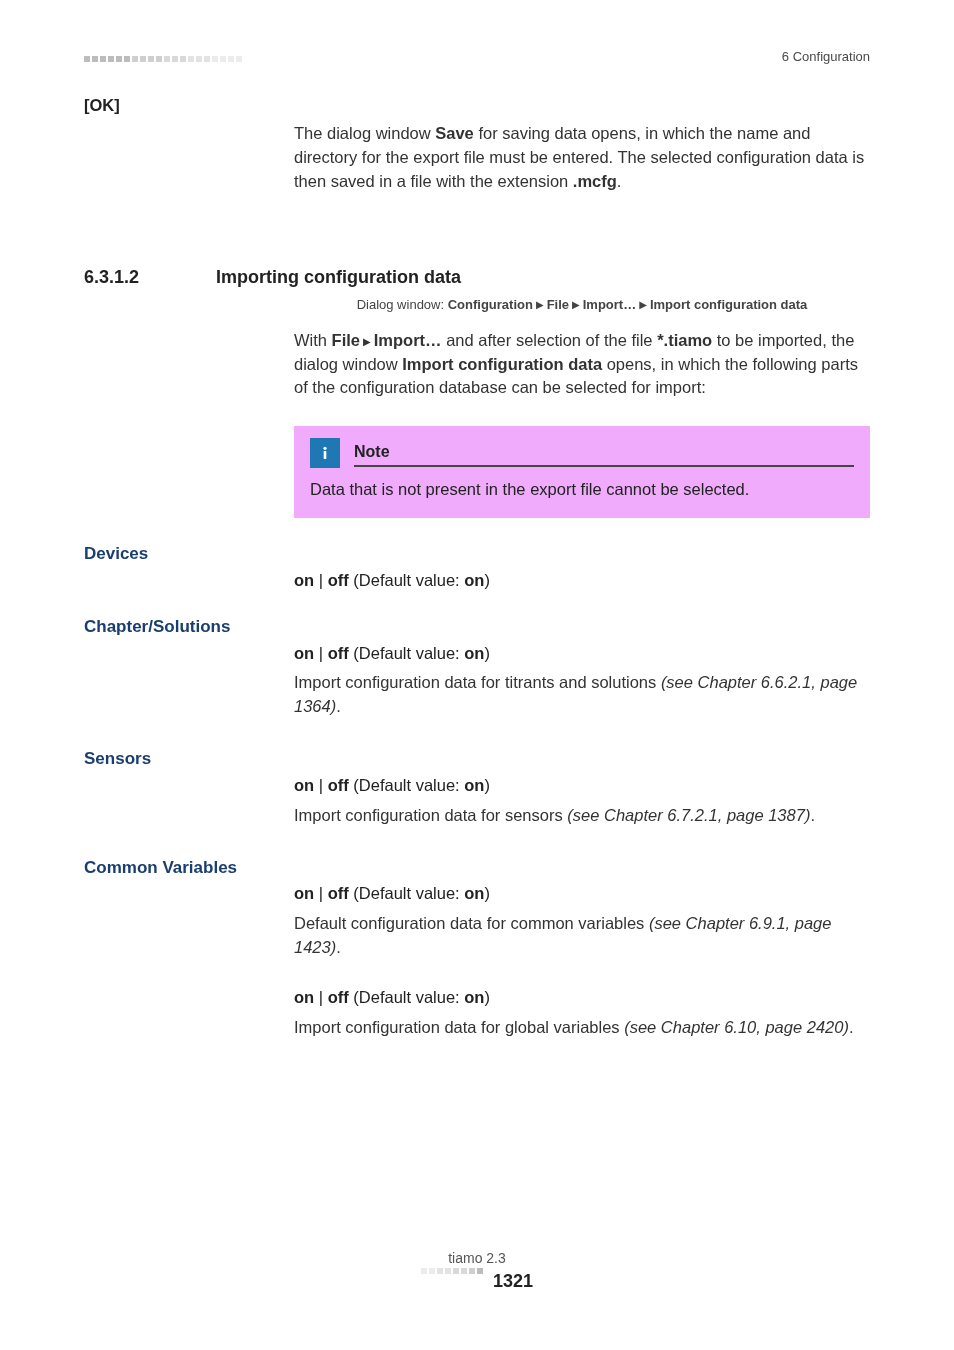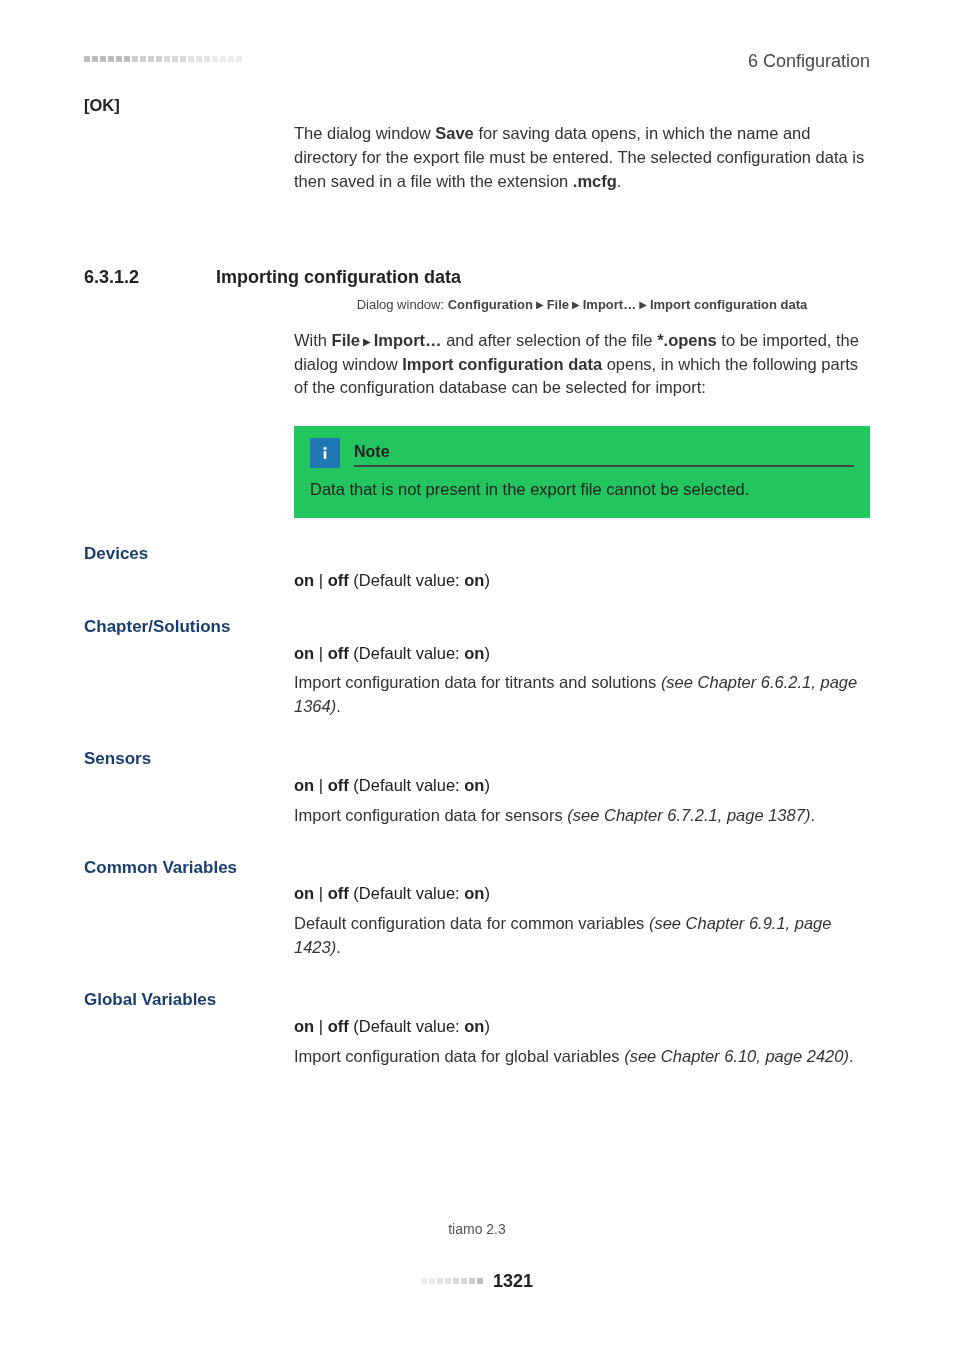--- a/index.html
+++ b/index.html
@@ -23,21 +23,21 @@
   .hb-seg { width: 6px; height: 6px; margin-right: 2px; }
   .hb1 { background: #bdbdbd; }
   .hb2 { background: #cfcfcf; }
   .hb3 { background: #d9d9d9; }
   .hb4 { background: #e3e3e3; }
   .hb5 { background: #ececec; }
   .corner-text {
     position: absolute;
     top: 48px;
     right: 84px;
-    font-size: 18px;
+    font-size: 13px;
     color: #4a4a4a;
   }
 
   .content {
     position: absolute;
     top: 94px;
     left: 84px;
     right: 84px;
   }
   .body-col  { margin-left: 210px; }
@@ -47,21 +47,21 @@
 
   .section-num { font-weight: 700; font-size: 18px; }
   .section-title { font-weight: 700; font-size: 18px; }
   .section-row { display: flex; align-items: baseline; margin-bottom: 6px; }
   .section-row .section-num { width: 132px; margin-top: 44px; }
 
   .dlg-line { font-size: 13px; color: #444; margin-bottom: 14px; text-align: center; }
   .tri { display: inline-block; margin: 0 3px; font-size: 10px; position: relative; top: -1px; }
 
   .note-box {
-    background: #22c55e;
+    background: #f0abfc;
     padding: 12px 16px 16px 16px;
     margin: 10px 0 22px 0;
   }
   .note-head { display: flex; align-items: center; gap: 14px; margin-bottom: 10px; }
   .note-icon {
     width: 30px; height: 30px;
     background: #1f77b4;
     display: flex; align-items: center; justify-content: center;
   }
   .note-icon svg { width: 16px; height: 16px; fill: #fff; }
@@ -132,21 +132,21 @@
     <div class="section-num">6.3.1.2</div>
     <div class="section-title">Importing configuration data</div>
   </div>
 
   <div class="body-col">
     <p class="dlg-line">
       <span>Dialog window: </span><b>Configuration</b><span class="tri">▶</span><b>File</b><span class="tri">▶</span><b>Import…</b><span class="tri">▶</span><b>Import configuration data</b>
     </p>
 
     <p class="para">
-      <span>With </span><b>File</b><span class="tri">▶</span><b>Import…</b><span> and after selection of the file </span><b>*.opens</b><span> to be imported, the dialog window </span><b>Import configuration data</b><span> opens, in which the following parts of the configuration database can be selected for import:</span>
+      <span>With </span><b>File</b><span class="tri">▶</span><b>Import…</b><span> and after selection of the file </span><b>*.tiamo</b><span> to be imported, the dialog window </span><b>Import configuration data</b><span> opens, in which the following parts of the configuration database can be selected for import:</span>
     </p>
 
     <div class="note-box">
       <div class="note-head">
         <div class="note-icon">
           <svg viewBox="0 0 24 24">
               <circle cx="12" cy="5" r="2.4"></circle>
               <rect x="10" y="9" width="4" height="12" rx="1"></rect>
             </svg>
         </div>
@@ -201,38 +201,34 @@
   </div>
   <div class="body-col">
     <p class="onoff">
       <b>on</b> | <b>off</b><span> (Default value: </span><b>on</b><span>)</span>
     </p>
     <p class="para">
       <span>Default configuration data for common variables </span><span class="italic">(see Chapter 6.9.1, page 1423)</span><span>.</span>
     </p>
   </div>
 
-  <div class="field-row">
-    <div class="field-label">Global Variables</div>
-    <div class="field-body"></div>
-  </div>
   <div class="body-col">
     <p class="onoff">
       <b>on</b> | <b>off</b><span> (Default value: </span><b>on</b><span>)</span>
     </p>
     <p class="para">
       <span>Import configuration data for global variables </span><span class="italic">(see Chapter 6.10, page 2420)</span><span>.</span>
     </p>
   </div>
 
 </div>
 
 <div class="footer">
   <span>tiamo 2.3</span>
-  <span style="display:flex;align-items:center;margin-top:29px;">
+  <span style="display:flex;">
     <span class="footer-bar">
       <span class="hb-seg hb5"></span>
         <span class="hb-seg hb5"></span>
         <span class="hb-seg hb4"></span>
         <span class="hb-seg hb4"></span>
         <span class="hb-seg hb3"></span>
         <span class="hb-seg hb3"></span>
         <span class="hb-seg hb2"></span>
         <span class="hb-seg hb1"></span>
     </span>

